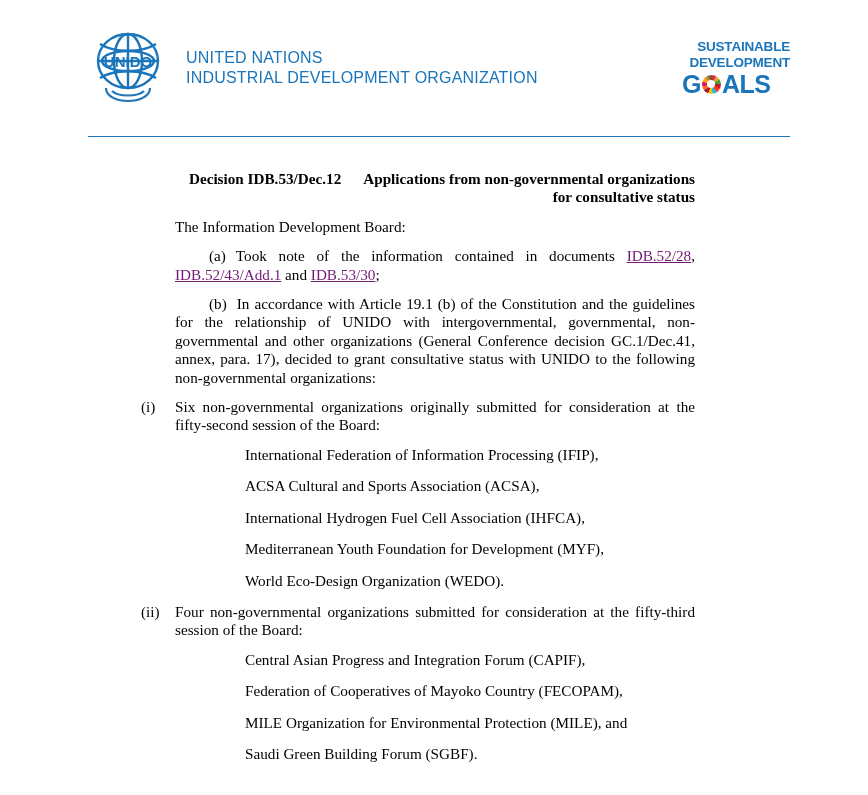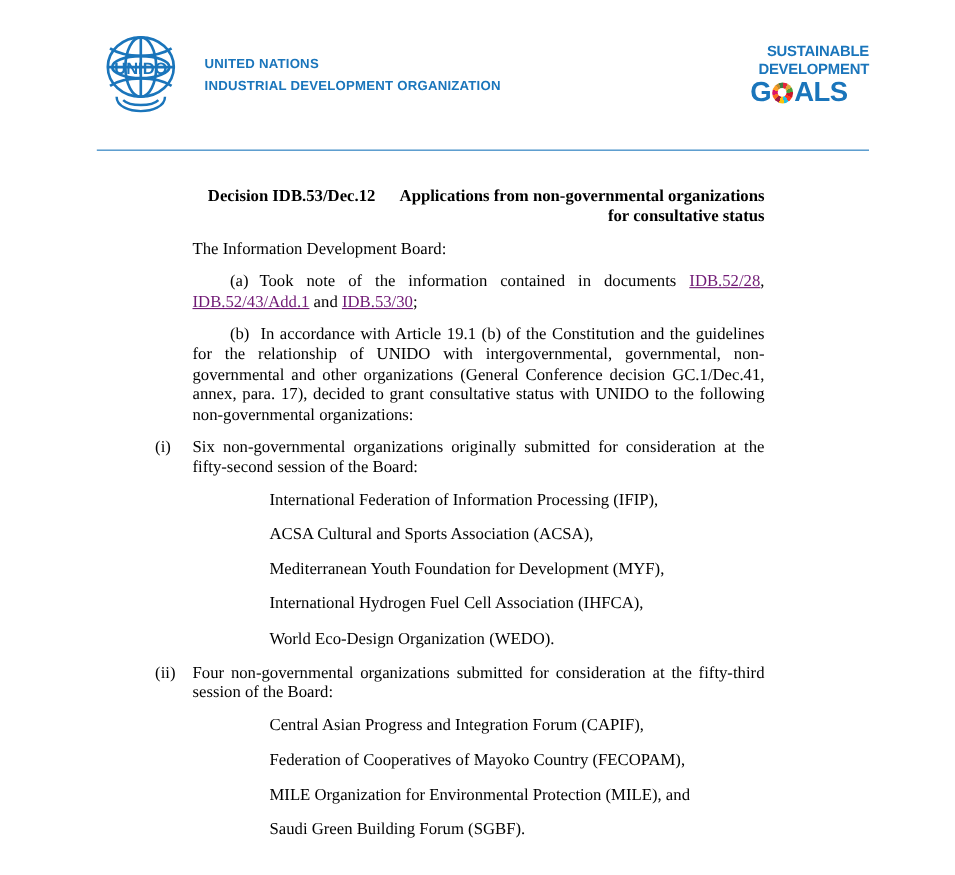--- a/index.html
+++ b/index.html
@@ -37,22 +37,22 @@
     width: 80px;
     height: 74px;
     flex: 0 0 auto;
     position: relative;
     text-align: right;
   }
   .unido-title {
     margin-left: 18px;
     color: #1a75bb;
     font-family: "Liberation Sans", sans-serif;
-    font-size: 12px;
-    font-weight: bold;
+    font-size: 16px;
+    font-weight: normal;
     line-height: 20px;
     letter-spacing: 0.2px;
   }
   .sdg-logo {
     margin-left: auto;
     width: 108px;
     text-align: right;
     font-family: "Liberation Sans", sans-serif;
     font-weight: bold;
     line-height: 16px;
@@ -224,22 +224,22 @@
     <span class="lbl">(b)</span><span class="lbl-gap"></span><span>In accordance with Article 19.1 (b) of the Constitution and the guidelines for the relationship of UNIDO with intergovernmental, governmental, non-governmental and other organizations (General Conference decision GC.1/Dec.41, annex, para. 17), decided to grant consultative status with UNIDO to the following non-governmental organizations:</span>
   </p>
 
   <p class="sub">
     <span class="romanlbl">(i)</span><span>Six non-governmental organizations originally submitted for consideration at the fifty-second session of the Board:</span>
   </p>
 
   <ul class="orglist">
     <li>International Federation of Information Processing (IFIP),</li>
     <li>ACSA Cultural and Sports Association (ACSA),</li>
+    <li>International Hydrogen Fuel Cell Association (IHFCA),</li>
     <li>Mediterranean Youth Foundation for Development (MYF),</li>
-    <li>International Hydrogen Fuel Cell Association (IHFCA),</li>
     <li>World Eco-Design Organization (WEDO).</li>
   </ul>
 
   <p class="sub">
     <span class="romanlbl">(ii)</span><span>Four non-governmental organizations submitted for consideration at the fifty-third session of the Board:</span>
   </p>
 
   <ul class="orglist">
     <li>Central Asian Progress and Integration Forum (CAPIF),</li>
     <li>Federation of Cooperatives of Mayoko Country (FECOPAM),</li>

